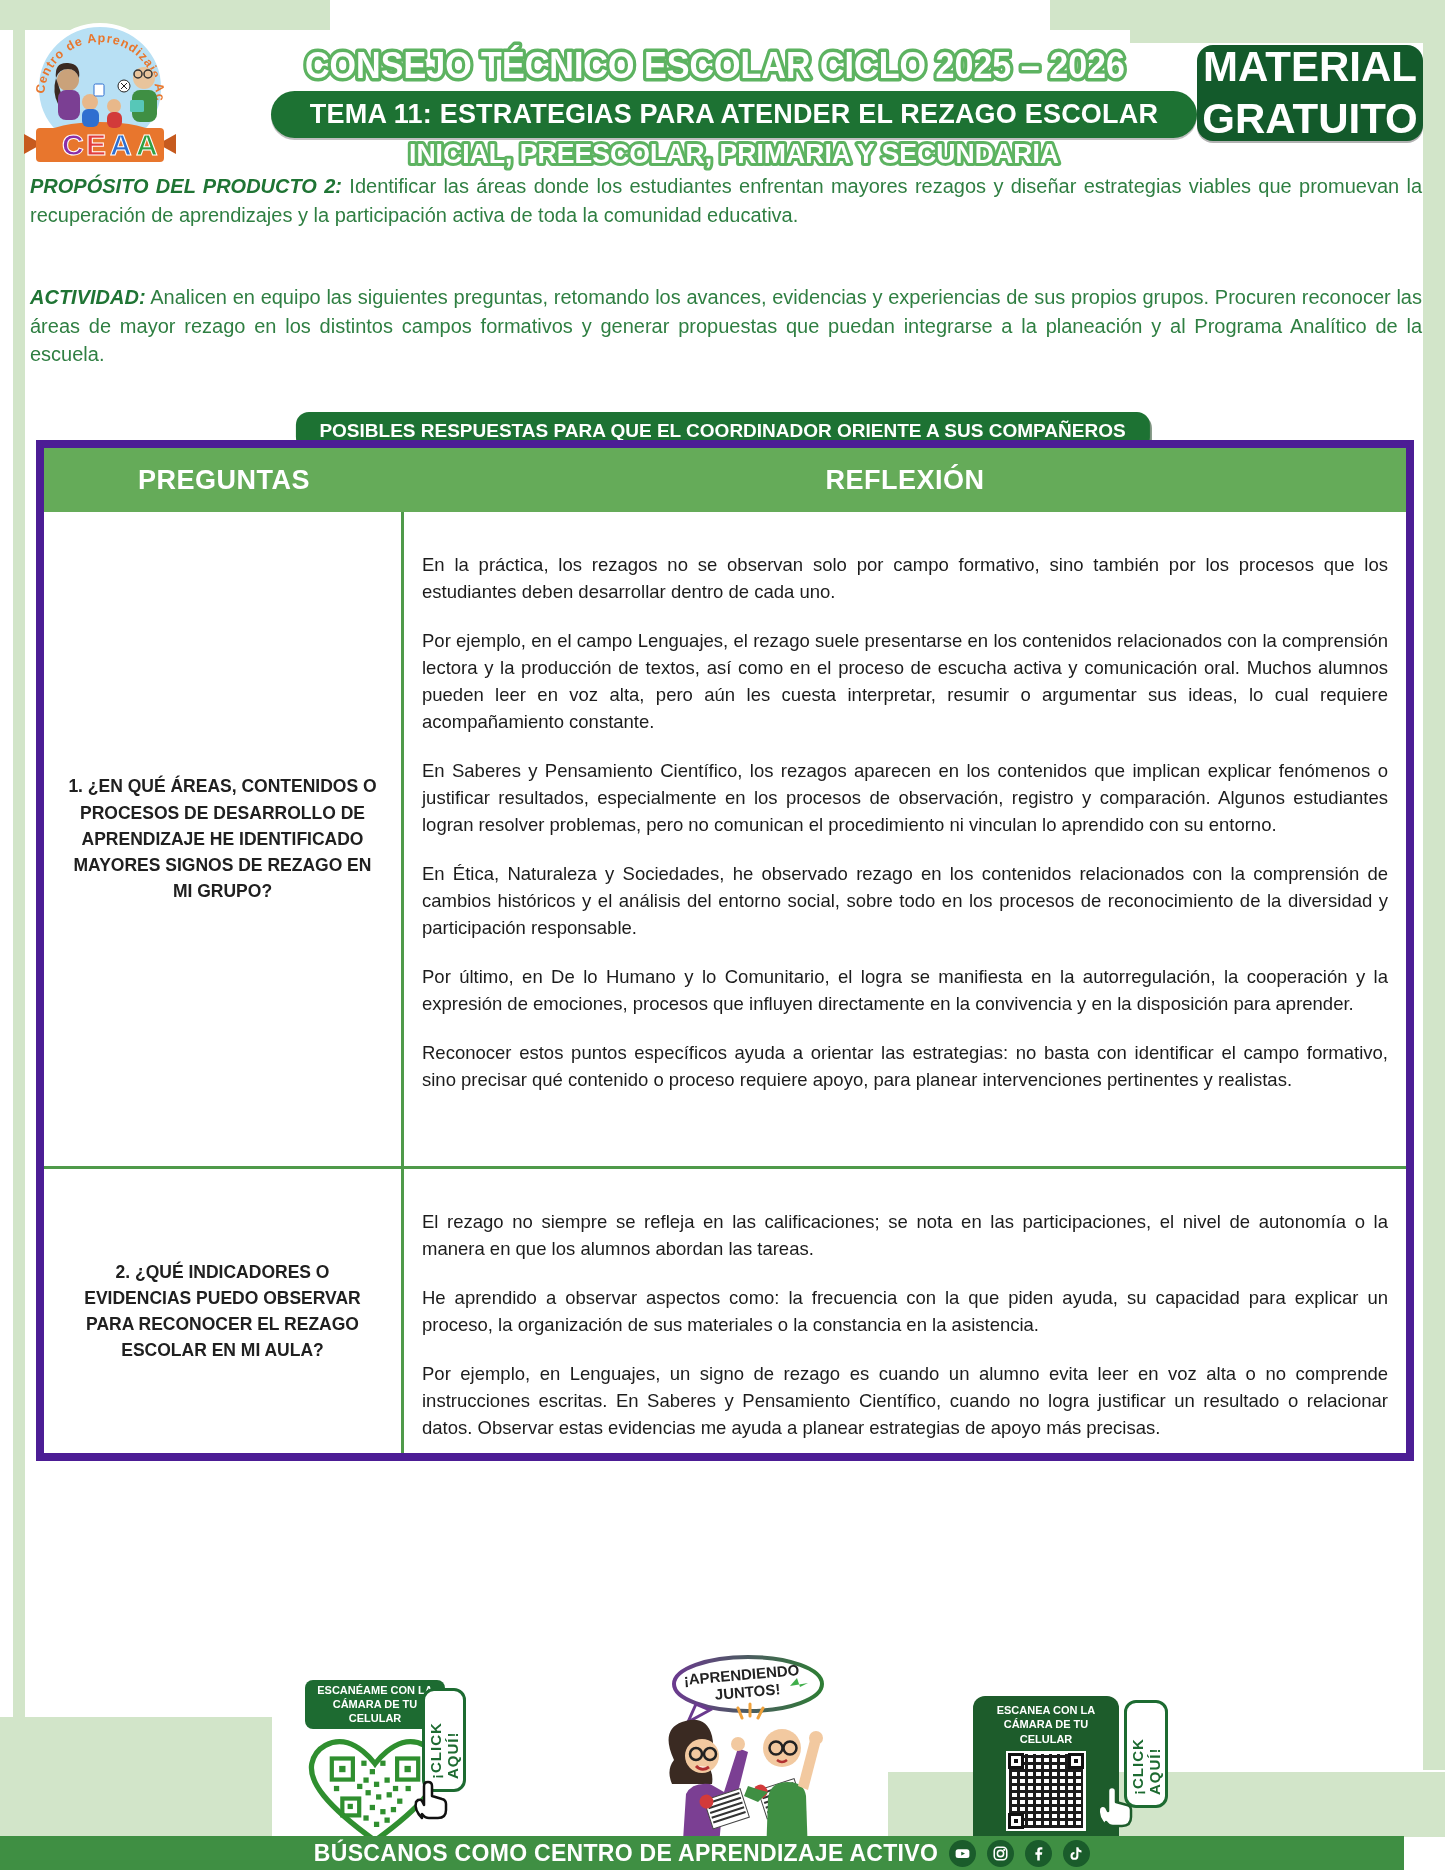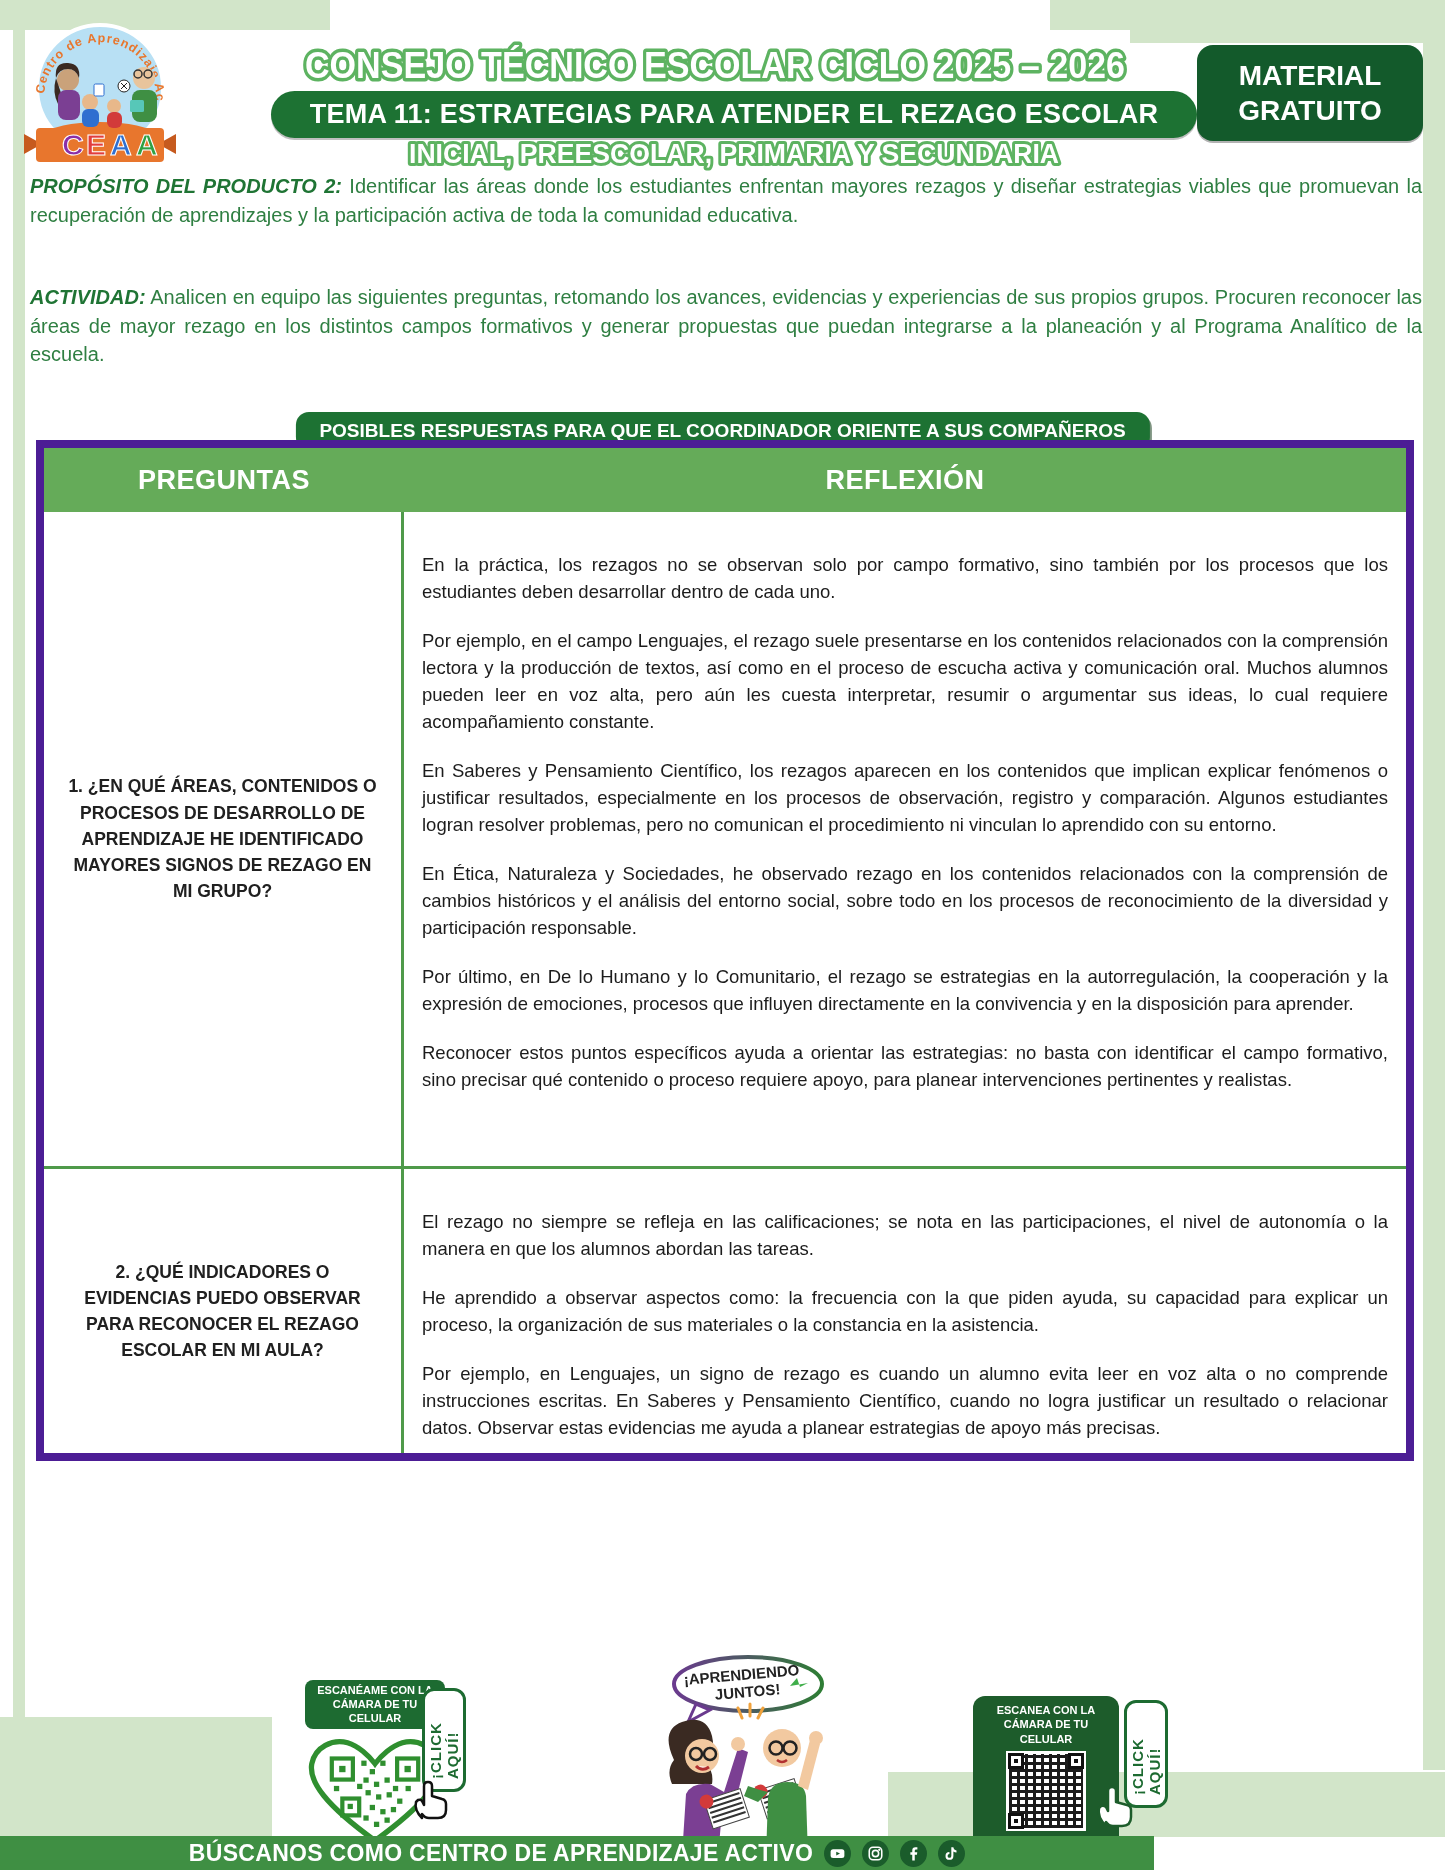--- a/index.html
+++ b/index.html
@@ -18,21 +18,21 @@
 
   
   .logo{position:absolute;left:12px;top:22px;}
   .title-svg{position:absolute;left:235px;top:40px;}
   .tema-banner{position:absolute;left:271px;top:91px;width:926px;height:47px;background:#1d7233;
     border-radius:24px;display:flex;align-items:center;justify-content:center;
     color:#fff;font-weight:800;font-size:27px;letter-spacing:.2px;box-shadow:0 2px 0 rgba(0,0,0,.25);}
   .subtitle-svg{position:absolute;left:271px;top:136px;}
   .material-box{position:absolute;left:1197px;top:45px;width:226px;height:96px;background:#135a2b;
     border-radius:16px;display:flex;flex-direction:column;align-items:center;justify-content:center;
-    color:#fff;font-weight:800;font-size:28px;line-height:1.25;box-shadow:0 2px 0 rgba(0,0,0,.3);}
+    color:#fff;font-weight:800;font-size:42px;line-height:1.25;box-shadow:0 2px 0 rgba(0,0,0,.3);}
 
   
   .intro{position:absolute;left:30px;top:172px;width:1392px;color:#2f7f42;font-size:20px;
     line-height:1.43;text-align:justify;}
   .intro p{margin:0 0 0 0;}
   .intro .p2{margin-top:54px;}
   .intro b{color:#1f7434;font-weight:800;font-style:italic;}
 
   
   .badge{position:absolute;left:50%;top:412px;transform:translateX(-50%);background:#1d7233;color:#fff;
@@ -76,21 +76,21 @@
     background-image:
       repeating-linear-gradient(0deg,#1b1b1b 0 3px,transparent 3px 7px),
       repeating-linear-gradient(90deg,#1b1b1b 0 3px,#ffffff 3px 8px);
     background-size:74px 74px;background-position:3px 3px;background-repeat:no-repeat;}
   .finder{position:absolute;width:16px;height:16px;border:3px solid #111;background:#fff;box-sizing:border-box;}
   .finder i{position:absolute;left:3px;top:3px;width:4px;height:4px;background:#111;display:block;}
   .f-tl{left:2px;top:2px;} .f-tr{right:2px;top:2px;} .f-bl{left:2px;bottom:2px;}
   .click-right{left:1124px;top:1700px;height:82px;}
 
   
-  .bottom-bar{position:absolute;left:0;bottom:0;width:1154px;height:34px;background:#3f8f43;
+  .bottom-bar{position:absolute;left:0;bottom:0;width:1404px;height:34px;background:#3f8f43;
     display:flex;align-items:center;justify-content:center;gap:11px;}
   .bottom-bar .txt{color:#fff;font-weight:800;font-size:23px;letter-spacing:.3px;}
   .soc{width:27px;height:27px;border-radius:50%;background:#1a5c2b;display:flex;align-items:center;
     justify-content:center;}
 </style>
 </head>
 <body>
 
 <div class="page">
 
@@ -173,21 +173,21 @@
       <div class="hcell">REFLEXIÓN</div>
     </div>
 
     <div class="trow row1">
       <div class="qcell">1. ¿EN QUÉ ÁREAS, CONTENIDOS O PROCESOS DE DESARROLLO DE APRENDIZAJE HE IDENTIFICADO MAYORES SIGNOS DE REZAGO EN MI GRUPO?</div>
       <div class="rcell">
         <p>En la práctica, los rezagos no se observan solo por campo formativo, sino también por los procesos que los estudiantes deben desarrollar dentro de cada uno.</p>
         <p>Por ejemplo, en el campo Lenguajes, el rezago suele presentarse en los contenidos relacionados con la comprensión lectora y la producción de textos, así como en el proceso de escucha activa y comunicación oral. Muchos alumnos pueden leer en voz alta, pero aún les cuesta interpretar, resumir o argumentar sus ideas, lo cual requiere acompañamiento constante.</p>
         <p>En Saberes y Pensamiento Científico, los rezagos aparecen en los contenidos que implican explicar fenómenos o justificar resultados, especialmente en los procesos de observación, registro y comparación. Algunos estudiantes logran resolver problemas, pero no comunican el procedimiento ni vinculan lo aprendido con su entorno.</p>
         <p>En Ética, Naturaleza y Sociedades, he observado rezago en los contenidos relacionados con la comprensión de cambios históricos y el análisis del entorno social, sobre todo en los procesos de reconocimiento de la diversidad y participación responsable.</p>
-        <p>Por último, en De lo Humano y lo Comunitario, el rezago se estrategias en la autorregulación, la cooperación y la expresión de emociones, procesos que influyen directamente en la convivencia y en la disposición para aprender.</p>
+        <p>Por último, en De lo Humano y lo Comunitario, el logra se manifiesta en la autorregulación, la cooperación y la expresión de emociones, procesos que influyen directamente en la convivencia y en la disposición para aprender.</p>
         <p>Reconocer estos puntos específicos ayuda a orientar las estrategias: no basta con identificar el campo formativo, sino precisar qué contenido o proceso requiere apoyo, para planear intervenciones pertinentes y realistas.</p>
       </div>
     </div>
 
     <div class="trow row2">
       <div class="qcell">2. ¿QUÉ INDICADORES O EVIDENCIAS PUEDO OBSERVAR PARA RECONOCER EL REZAGO ESCOLAR EN MI AULA?</div>
       <div class="rcell">
         <p>El rezago no siempre se refleja en las calificaciones; se nota en las participaciones, el nivel de autonomía o la manera en que los alumnos abordan las tareas.</p>
         <p>He aprendido a observar aspectos como: la frecuencia con la que piden ayuda, su capacidad para explicar un proceso, la organización de sus materiales o la constancia en la asistencia.</p>
         <p>Por ejemplo, en Lenguajes, un signo de rezago es cuando un alumno evita leer en voz alta o no comprende instrucciones escritas. En Saberes y Pensamiento Científico, cuando no logra justificar un resultado o relacionar datos. Observar estas evidencias me ayuda a planear estrategias de apoyo más precisas.</p>

